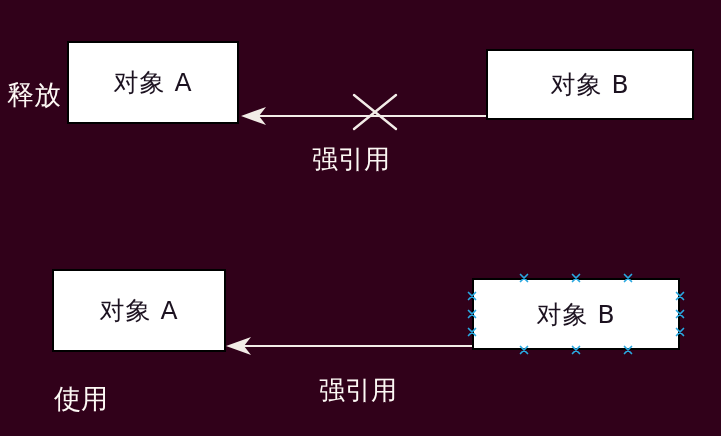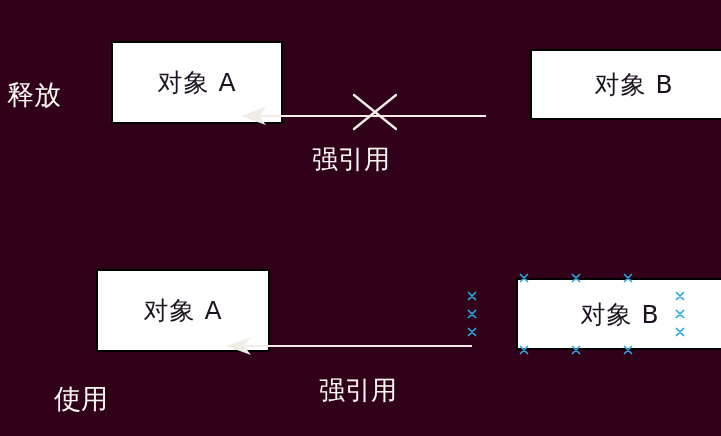--- a/index.html
+++ b/index.html
@@ -35,21 +35,20 @@
     background: var(--box-fill);
     border: 2px solid var(--box-border);
     display: flex;
     align-items: center;
     justify-content: center;
     z-index: 2;
     font-size: 25px;
     color: var(--box-text);
     letter-spacing: 1px;
     white-space: nowrap;
-    margin-left: 44px;
   }
   #box-a-top    { left: 67px;  top: 41px;  width: 172px; height: 83px; }
   #box-b-top    { left: 486px; top: 49px;  width: 208px; height: 71px; }
   #box-a-bottom { left: 52px;  top: 269px; width: 174px; height: 83px; }
   #box-b-bottom { left: 472px; top: 278px; width: 208px; height: 72px; }
   .free-label {
     position: absolute;
     color: var(--label-text);
     z-index: 4;
     white-space: nowrap;

